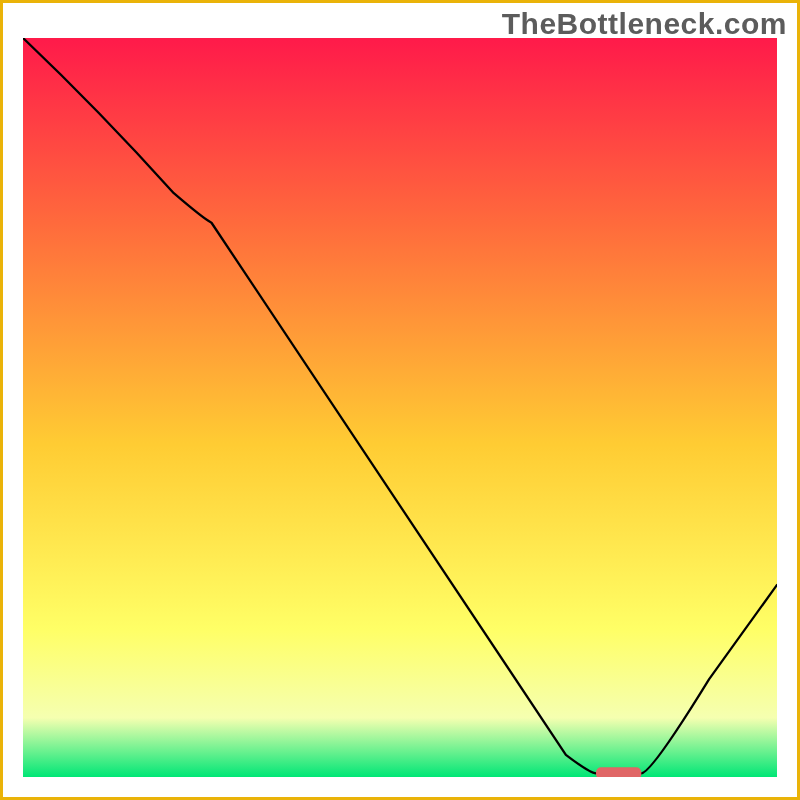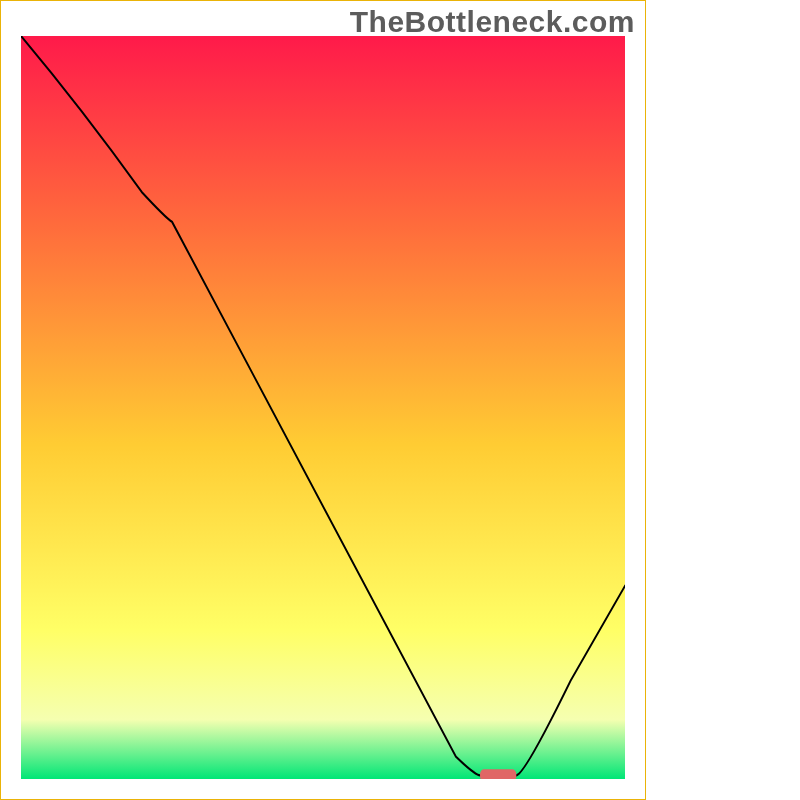--- a/index.html
+++ b/index.html
@@ -6,24 +6,24 @@
     margin: 0;
     padding: 0;
     width: 800px;
     height: 800px;
     overflow: hidden;
     background: #ffffff;
     font-family: Arial, Helvetica, sans-serif;
   }
   .frame {
     position: relative;
-    width: 646px;
+    width: 800px;
     height: 800px;
     box-sizing: border-box;
-    border: 1px solid #eab308;
+    border: 3px solid #eab308;
   }
   .watermark {
     position: absolute;
     top: 4px;
     right: 10px;
     font-size: 30px;
     font-weight: bold;
     color: #5c5c5c;
     letter-spacing: 0.5px;
     z-index: 5;

